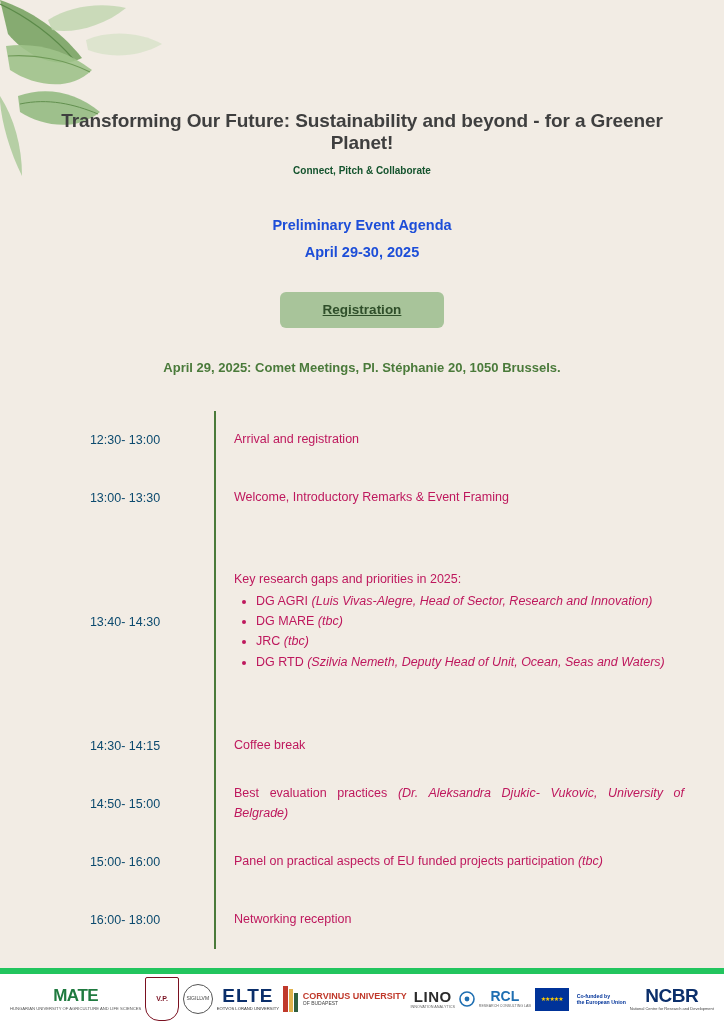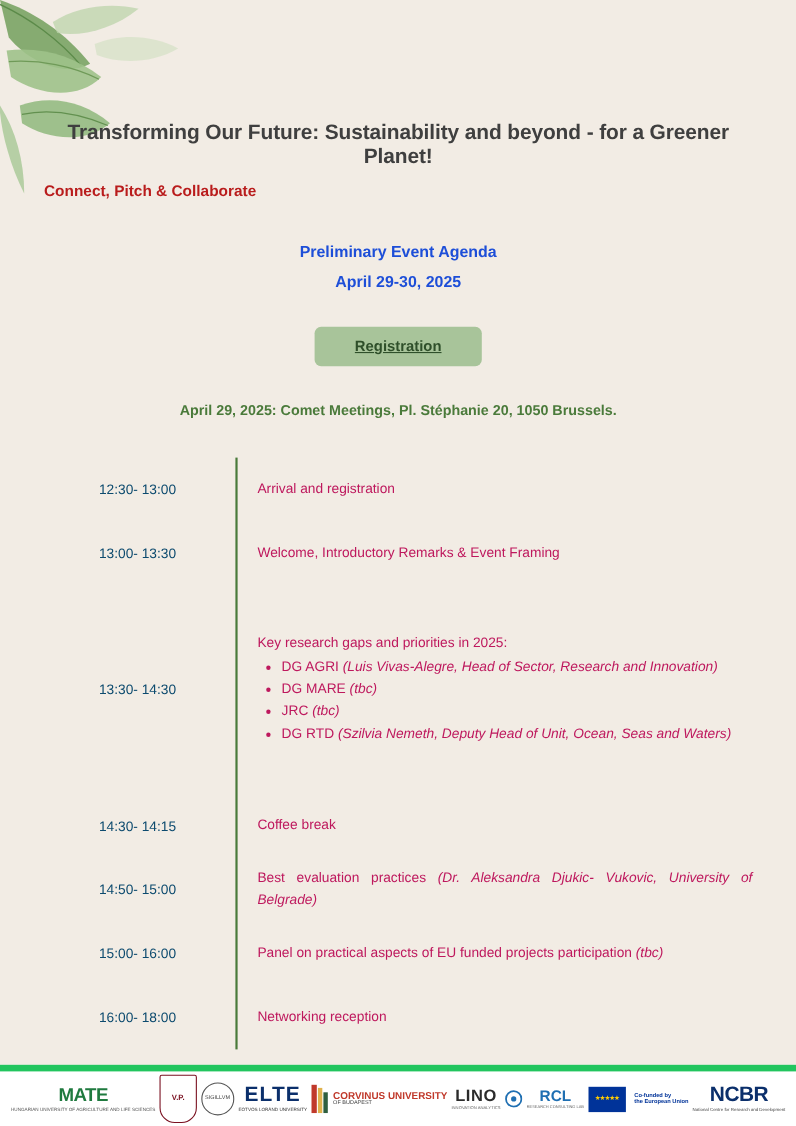--- a/index.html
+++ b/index.html
@@ -33,42 +33,42 @@
   .title-main {
     margin-top: 110px;
     text-align: center;
     font-size: 19px;
     font-weight: bold;
     color: #3f3f3f;
     letter-spacing: -0.1px;
   }
   .title-sub {
     margin-top: 11px;
-    text-align: left;
-    font-size: 14px;
-    font-weight: bold;
-    color: #b91c1c;
+    text-align: center;
+    font-size: 10px;
+    font-weight: bold;
+    color: #14532d;
   }
 
   .agenda-head {
     margin-top: 36px;
     text-align: center;
     font-size: 14.5px;
     font-weight: bold;
     color: #1d4ed8;
     line-height: 1.85;
   }
 
   .reg-wrap {
     margin-top: 26px;
     display: flex;
     justify-content: center;
   }
   .reg-btn {
-    width: 152px;
+    width: 164px;
     height: 36px;
     background: #a8c49a;
     border-radius: 6px;
     display: flex;
     align-items: center;
     justify-content: center;
     font-size: 13.5px;
     font-weight: bold;
     color: #2f4f2a;
     text-decoration: underline;
@@ -223,21 +223,21 @@
       <div class="time">12:30- 13:00</div>
       <div class="desc">Arrival and registration</div>
     </div>
 
     <div class="row">
       <div class="time">13:00- 13:30</div>
       <div class="desc">Welcome, Introductory Remarks &amp; Event Framing</div>
     </div>
 
     <div class="row tall">
-      <div class="time">13:30- 14:30</div>
+      <div class="time">13:40- 14:30</div>
       <div class="desc">
         <div>Key research gaps and priorities in 2025:</div>
         <ul class="bullets">
           <li>
             <span>DG AGRI</span>
             <em>(Luis Vivas-Alegre, Head of Sector, Research and Innovation)</em>
           </li>
           <li>
             <span>DG MARE</span>
             <em>(tbc)</em>

